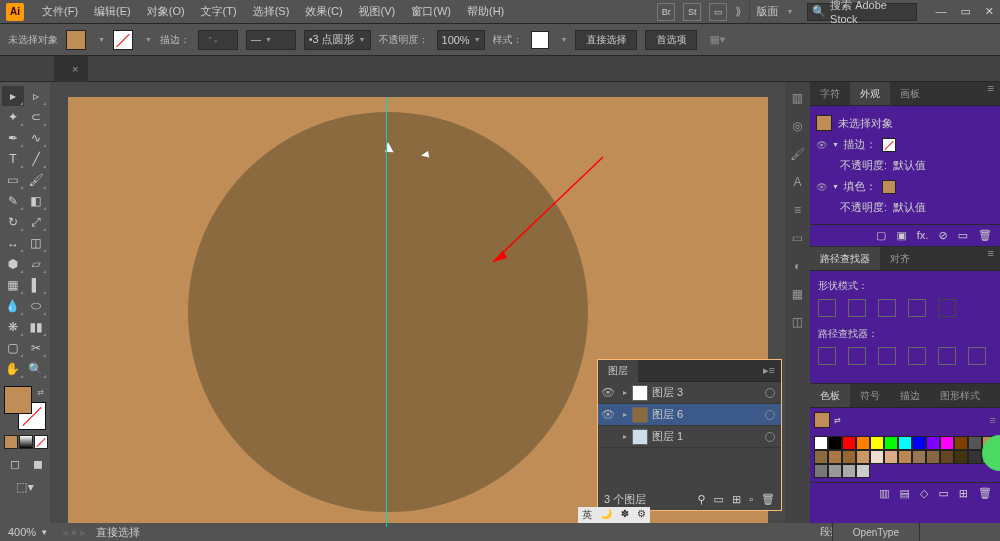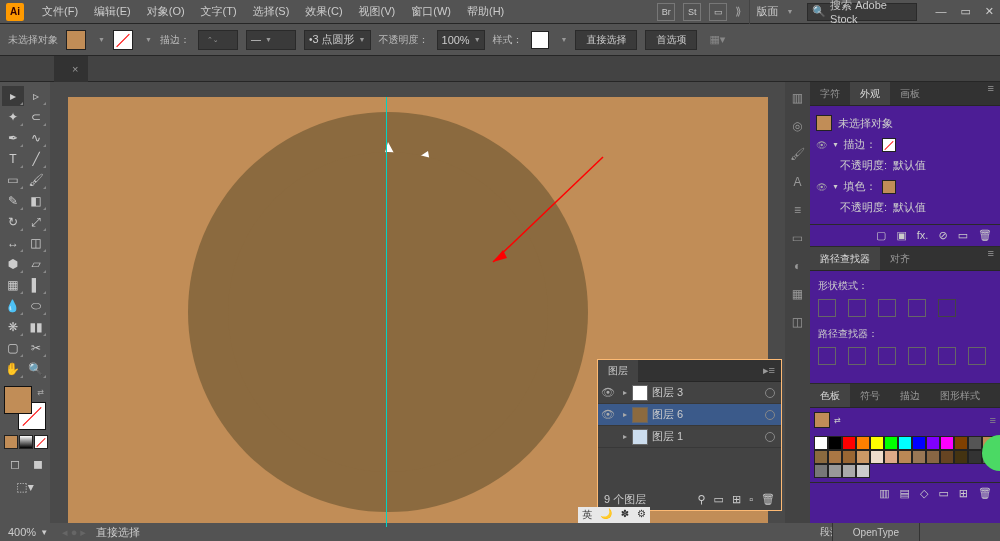--- a/index.html
+++ b/index.html
@@ -371,21 +371,21 @@
   </div>
   <div class="lp-row">
     <span class="lp-eye"></span>
       <span class="lp-arrow">▸</span>
     <div class="lp-thumb" style="background:#cde"></div>
       <span>图层 1</span>
     <span class="lp-end"></span>
   </div>
   <div style="height:40px"></div>
   <div class="lp-footer">
-    <span>9 个图层</span>
+    <span>3 个图层</span>
     <div class="lp-footer-icons">
       <span>⚲</span>
       <span>▭</span>
       <span>⊞</span>
       <span>▫</span>
       <span>🗑</span>
     </div>
   </div>
 </div>
 

